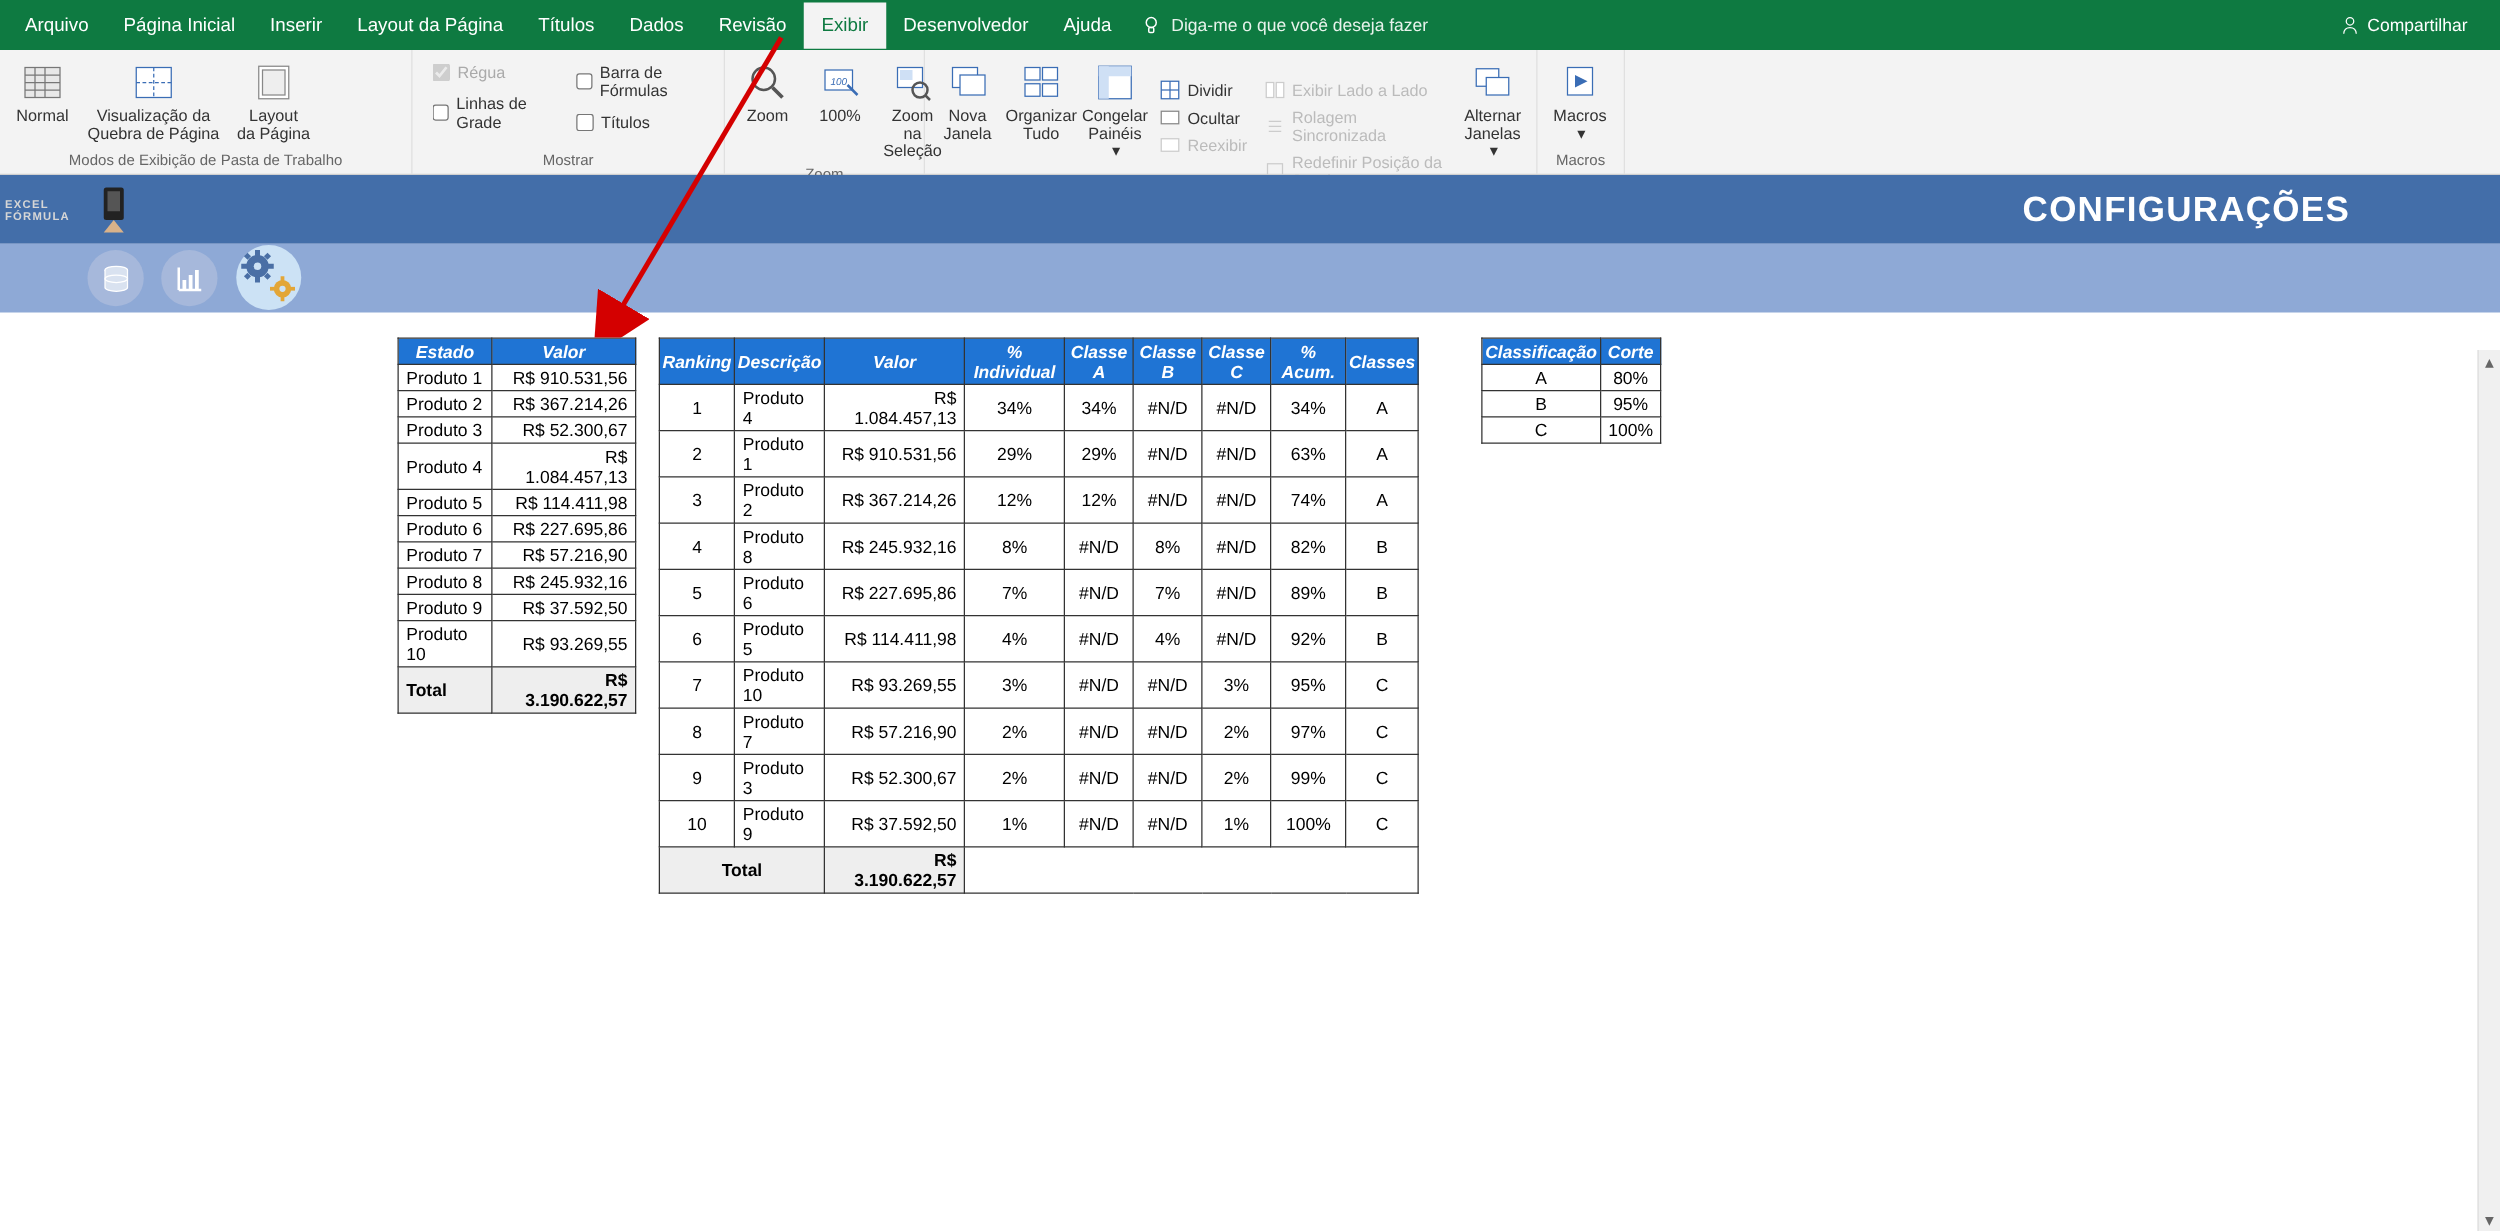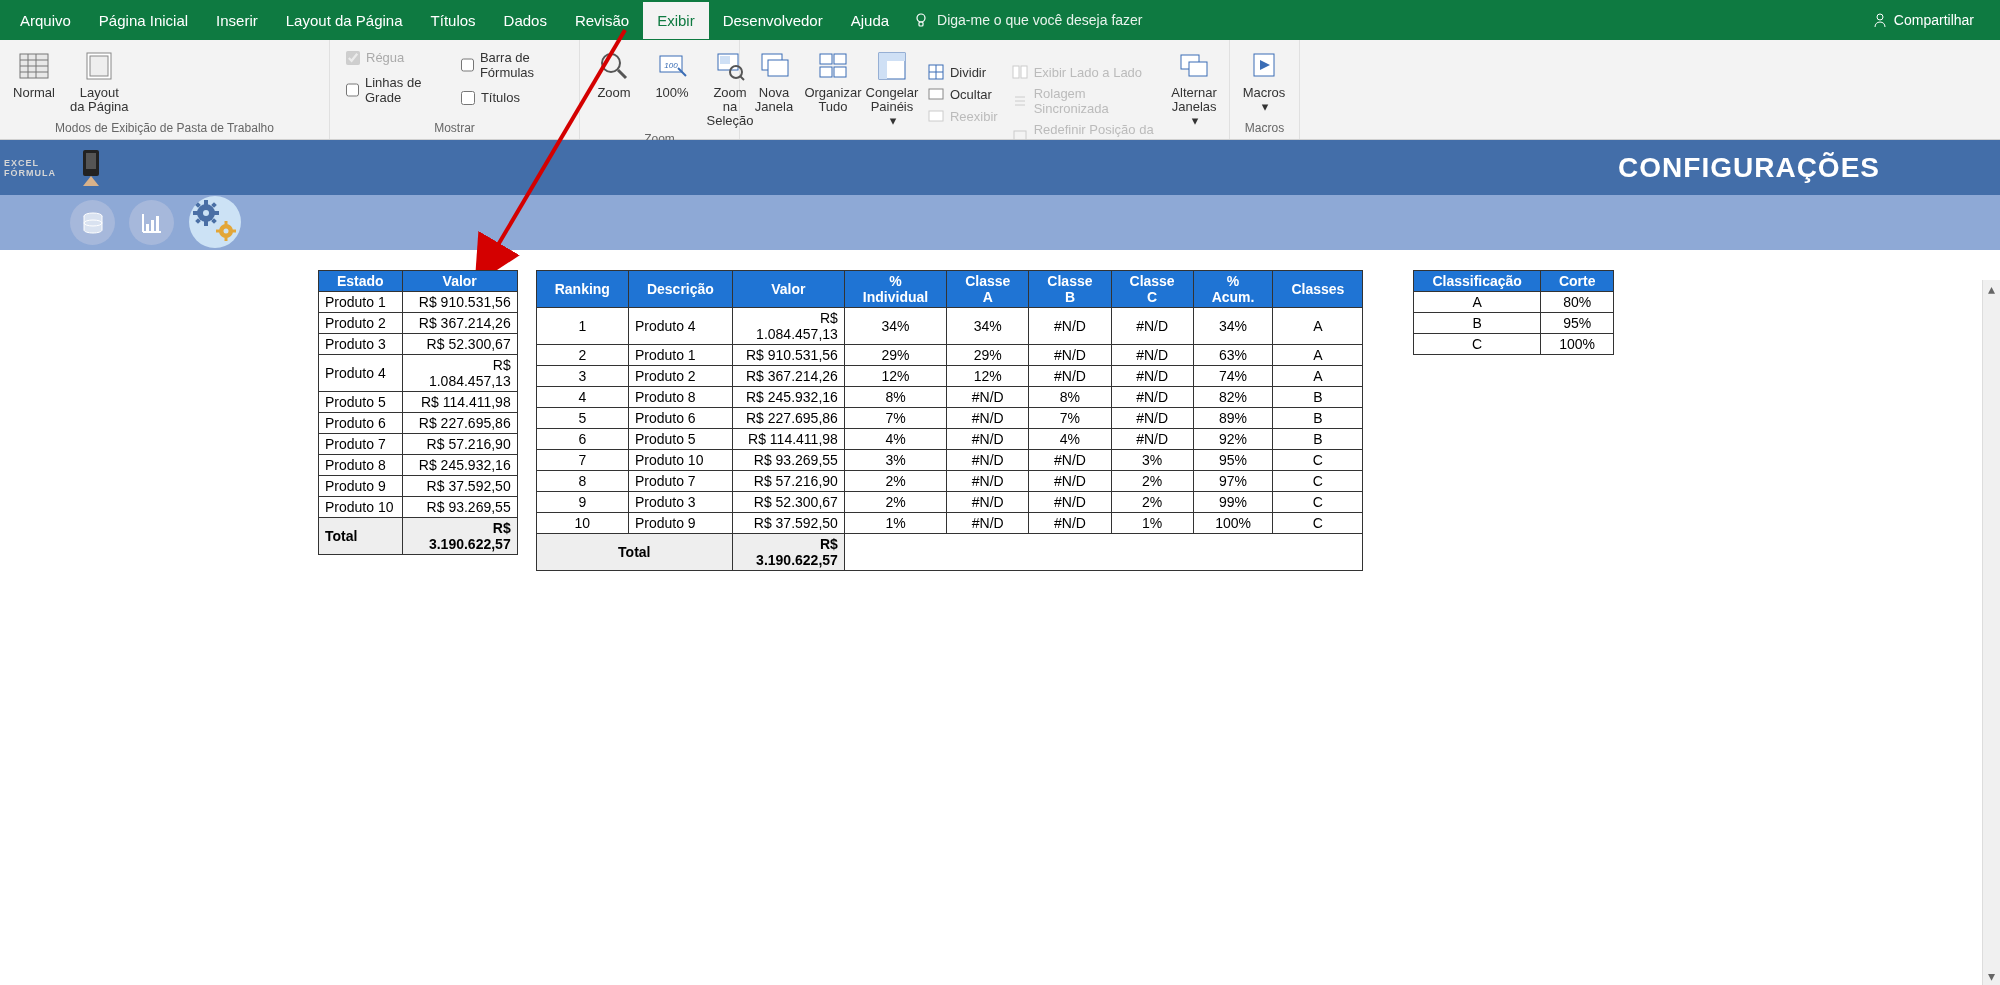--- a/index.html
+++ b/index.html
@@ -35,21 +35,21 @@
   
   .sheet-wrap { position:relative; height:calc(985px - 40px - 100px); }
   .banner1 { background:#436ea9; height:55px; display:flex; align-items:center; justify-content:flex-end; padding-right:120px; color:#fff; font-weight:600; font-size:28px; letter-spacing:1px; }
   .banner1 .logo { position:absolute; left:0; top:0; width:100px; height:55px; font-size:9px; color:#d6d6d6; display:flex; align-items:center; gap:4px; padding-left:4px;}
   .banner2 { background:#8ea9d6; height:55px; display:flex; align-items:center; padding-left:70px; gap:14px; }
   .circ { width:45px; height:45px; border-radius:50%; background:#a6b8db; display:flex; align-items:center; justify-content:center; }
   .circ.gear { background:none; width:55px; height:55px; }
   .content { padding:20px 0 0 318px; display:flex; gap:18px; align-items:flex-start; }
 
   table.data { border-collapse:collapse; font-size:14px; }
-  table.data th { background:#1f74d4; color:#fff; border:1px solid #333; padding:2px 18px; font-weight:600; text-align:center; }
+  table.data th { background:#1f74d4; color:#fff; border:1px solid #333; padding:2px 2px; font-weight:600; text-align:center;font-style:italic; }
   table.data td { border:1px solid #333; padding:2px 6px; background:#fff; }
   table.data tr.total td { background:#eee; font-weight:700; }
   .num { text-align:right; }
   .ctr { text-align:center; }
   .lft { text-align:left; }
 
   
   .arrow-svg { position:absolute; top:-130px; left:455px; pointer-events:none; }
 
   
@@ -103,20 +103,31 @@
             <svg width="32" height="32">
               <rect x="2" y="4" width="28" height="24" fill="#e8e8e8" stroke="#777"></rect>
               <line x1="2" y1="10" x2="30" y2="10" stroke="#777"></line>
               <line x1="2" y1="16" x2="30" y2="16" stroke="#777"></line>
               <line x1="2" y1="22" x2="30" y2="22" stroke="#777"></line>
               <line x1="10" y1="4" x2="10" y2="28" stroke="#777"></line>
               <line x1="18" y1="4" x2="18" y2="28" stroke="#777"></line>
             </svg>
           </span>
         <span class="lbl">Normal</span>
+      </div>
+      <div class="big-btn">
+        <span class="ico">
+            <svg width="32" height="32">
+              <rect x="2" y="4" width="28" height="24" fill="#fff" stroke="#3a6db5"></rect>
+              <line x1="2" y1="16" x2="30" y2="16" stroke="#3a6db5" stroke-dasharray="3 2"></line>
+              <line x1="16" y1="4" x2="16" y2="28" stroke="#3a6db5" stroke-dasharray="3 2"></line>
+            </svg>
+          </span>
+        <span class="lbl">Visualização da
+Quebra de Página</span>
       </div>
       <div class="big-btn">
         <span class="ico">
             <svg width="32" height="32">
               <rect x="4" y="3" width="24" height="26" fill="#fff" stroke="#888"></rect>
               <rect x="7" y="6" width="18" height="20" fill="#eee" stroke="#888"></rect>
             </svg>
           </span>
         <span class="lbl">Layout
 da Página</span>

